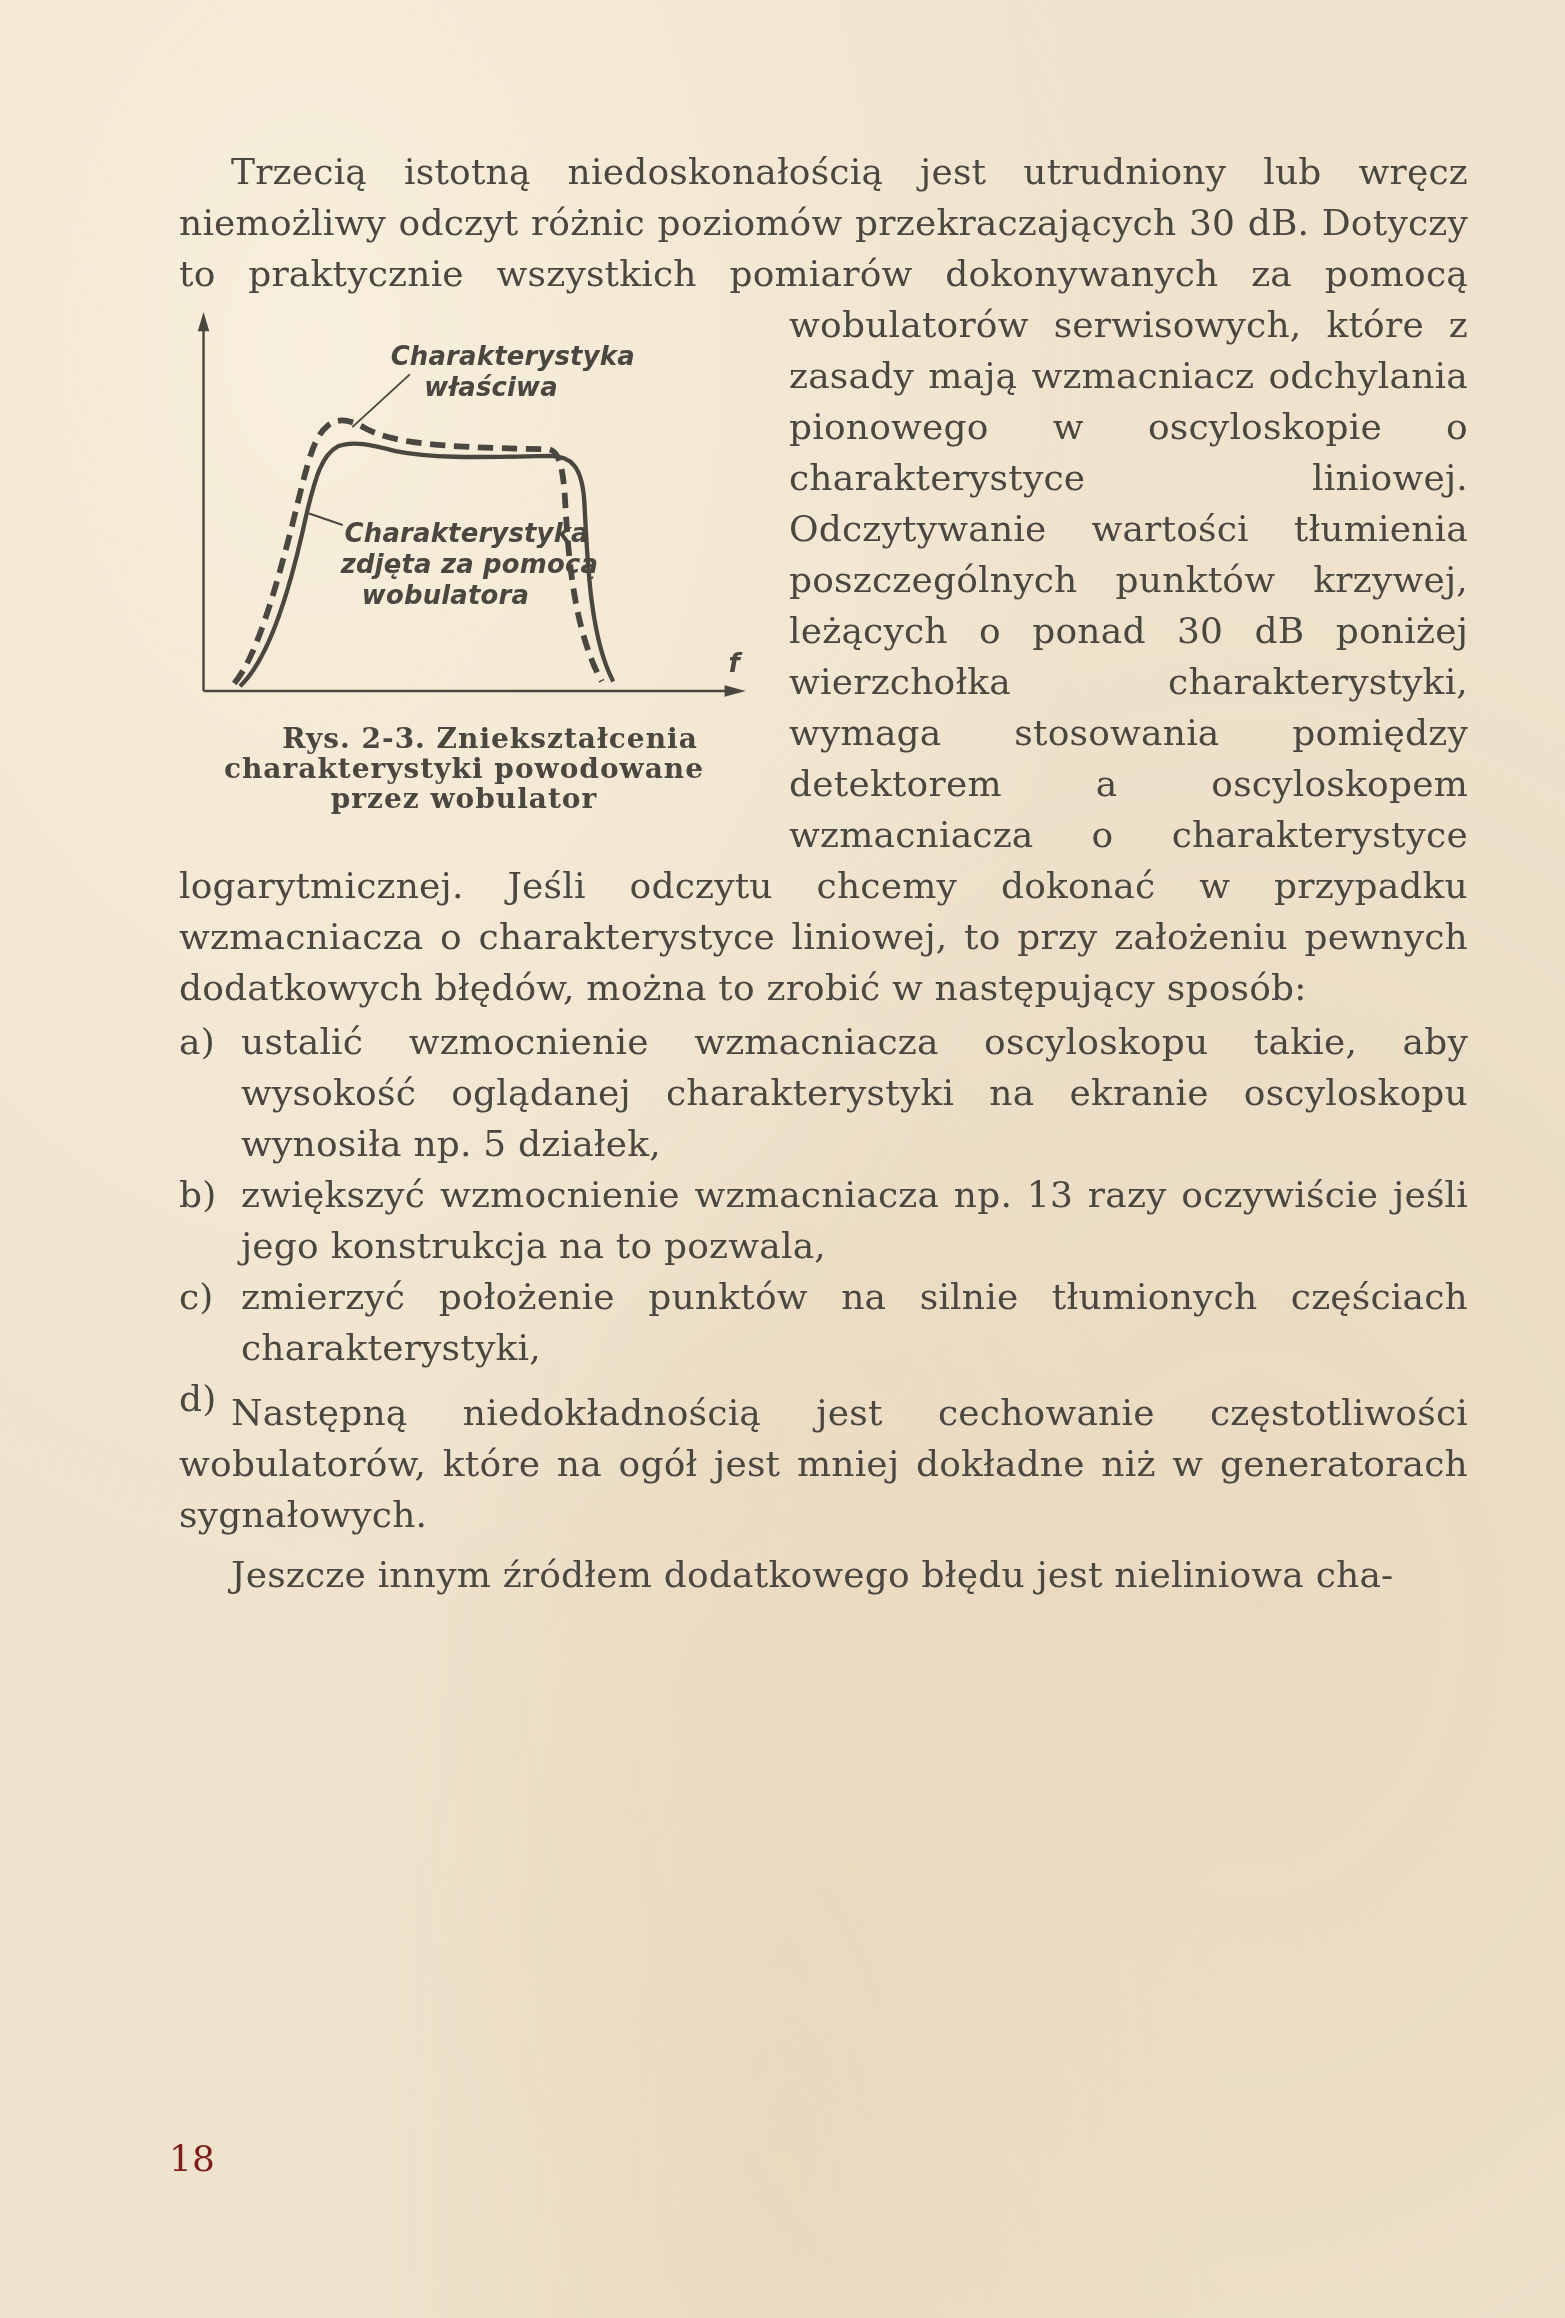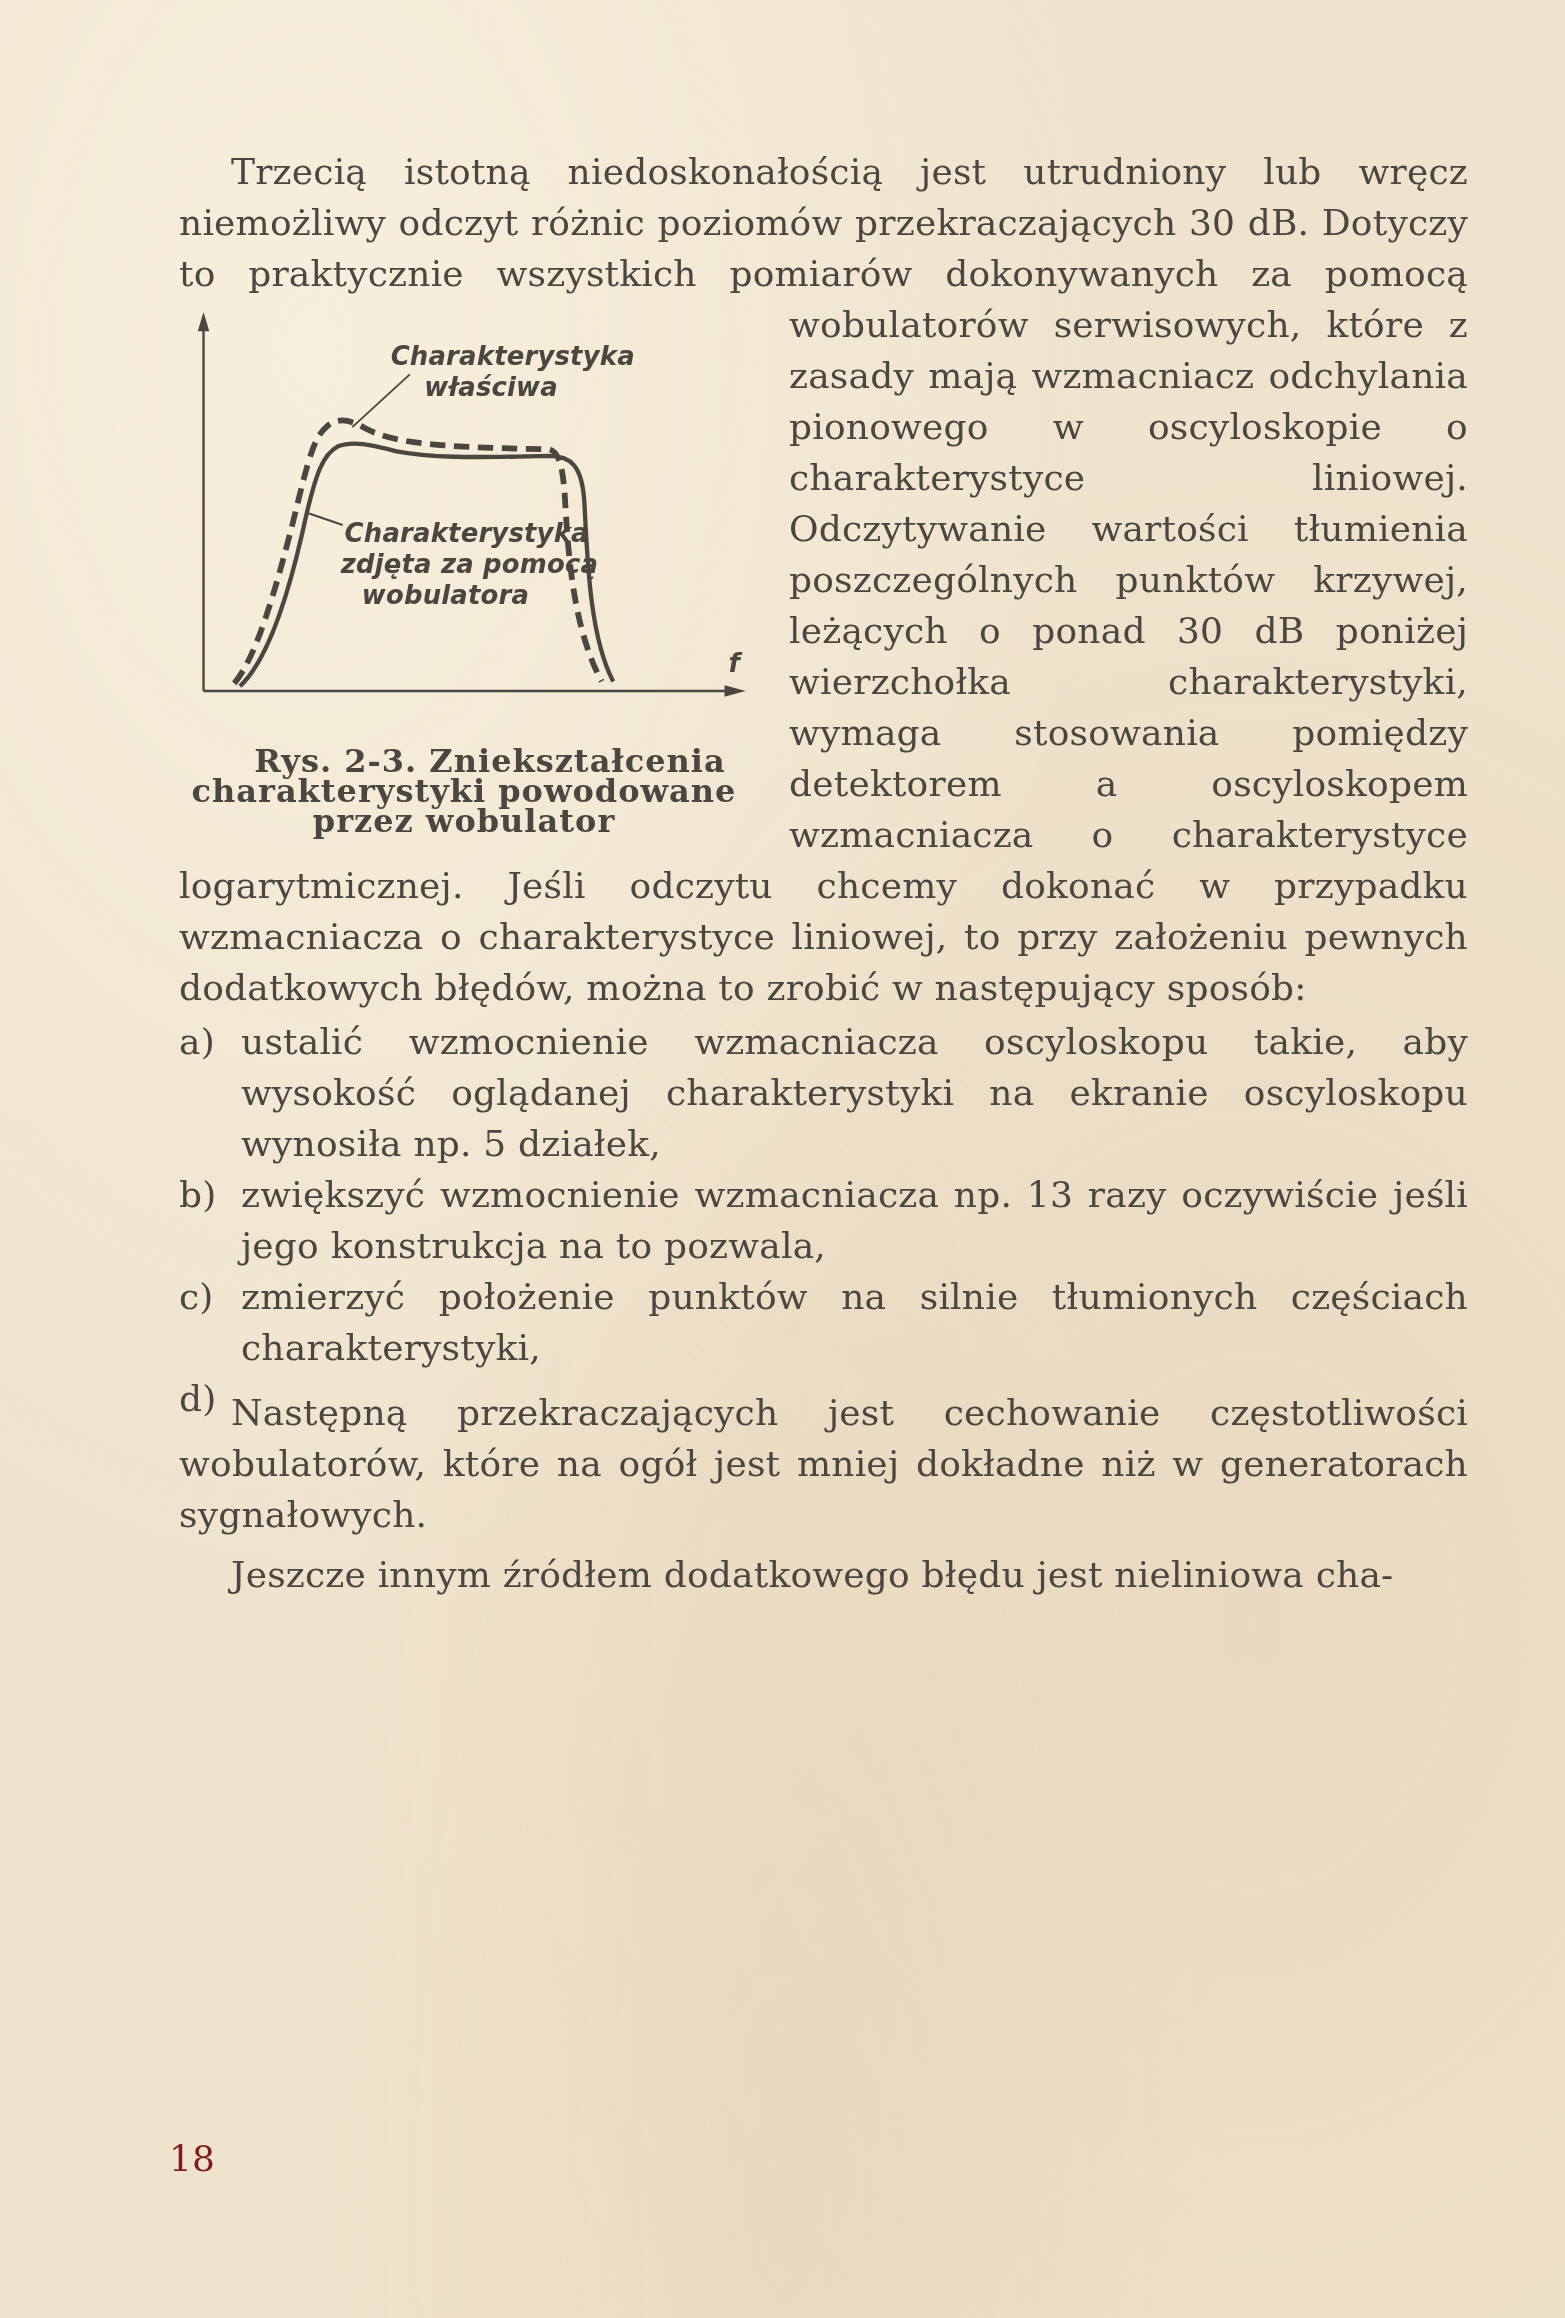--- a/index.html
+++ b/index.html
@@ -20,22 +20,22 @@
   }
   .page p { margin: 0; text-align: justify; }
   .page p.indent { text-indent: 52px; margin-top: 9.6px; }
   .page p.first { margin-top: 0; }
   .figure {
     float: left; width: 572px; margin: 0 38px 0 0;
     position: relative;
   }
   .figure svg { display: block; }
   .caption {
-    font-size: 32px; line-height: 30px; text-align: center;
-    margin-top: 31px; padding: 0 5.8px 0 3.8px;
+    font-size: 28px; line-height: 30px; text-align: center;
+    margin-top: 9px; padding: 0 5.8px 0 3.8px;
     letter-spacing: 1px;
   }
   .fig-label {
     font-family: "DejaVu Sans", "Liberation Sans", sans-serif;
     font-style: italic; font-size: 27px; fill: #4a4640;
   }
   ol.steps { list-style: none; margin: 3.8px 0 0 0; padding: 0; }
   ol.steps li { position: relative; padding-left: 62px; text-align: justify; margin-top: 0; }
   ol.steps li .marker { position: absolute; left: 0; top: 0; }
   .page-number {
@@ -77,18 +77,18 @@
     <span id="p3rest">wobulatorów serwisowych, które z zasady mają wzmacniacz odchylania pionowego w oscyloskopie o charakterystyce liniowej. Odczytywanie wartości tłumienia poszczególnych punktów krzywej, leżących o ponad 30 dB poniżej wierzchołka charakterystyki, wymaga stosowania pomiędzy detektorem a oscyloskopem wzmacniacza o charakterystyce logarytmicznej. Jeśli odczytu chcemy dokonać w przypadku wzmacniacza o charakterystyce liniowej, to przy założeniu pewnych dodatkowych błędów, można to zrobić w następujący sposób:</span>
   </p>
 
   <ol class="steps">
     <li><span class="marker">a)</span><span>ustalić wzmocnienie wzmacniacza oscyloskopu takie, aby wysokość oglądanej charakterystyki na ekranie oscyloskopu wynosiła np. 5 działek,</span></li>
     <li><span class="marker">b)</span><span>zwiększyć wzmocnienie wzmacniacza np. 13 razy oczywiście jeśli jego konstrukcja na to pozwala,</span></li>
     <li><span class="marker">c)</span><span>zmierzyć położenie punktów na silnie tłumionych częściach charakterystyki,</span></li>
     <li><span class="marker">d)</span></li>
   </ol>
 
-  <p class="indent" style="margin-top:13.4px;">Następną przekraczających jest cechowanie częstotliwości wobulatorów, które na ogół jest mniej dokładne niż w generatorach sygnałowych.</p>
+  <p class="indent" style="margin-top:13.4px;">Następną niedokładnością jest cechowanie częstotliwości wobulatorów, które na ogół jest mniej dokładne niż w generatorach sygnałowych.</p>
   <p class="indent">Jeszcze innym źródłem dodatkowego błędu jest nieliniowa cha-</p>
 </div>
 
 <div class="page-number">18</div>
 
 
 </body></html>

